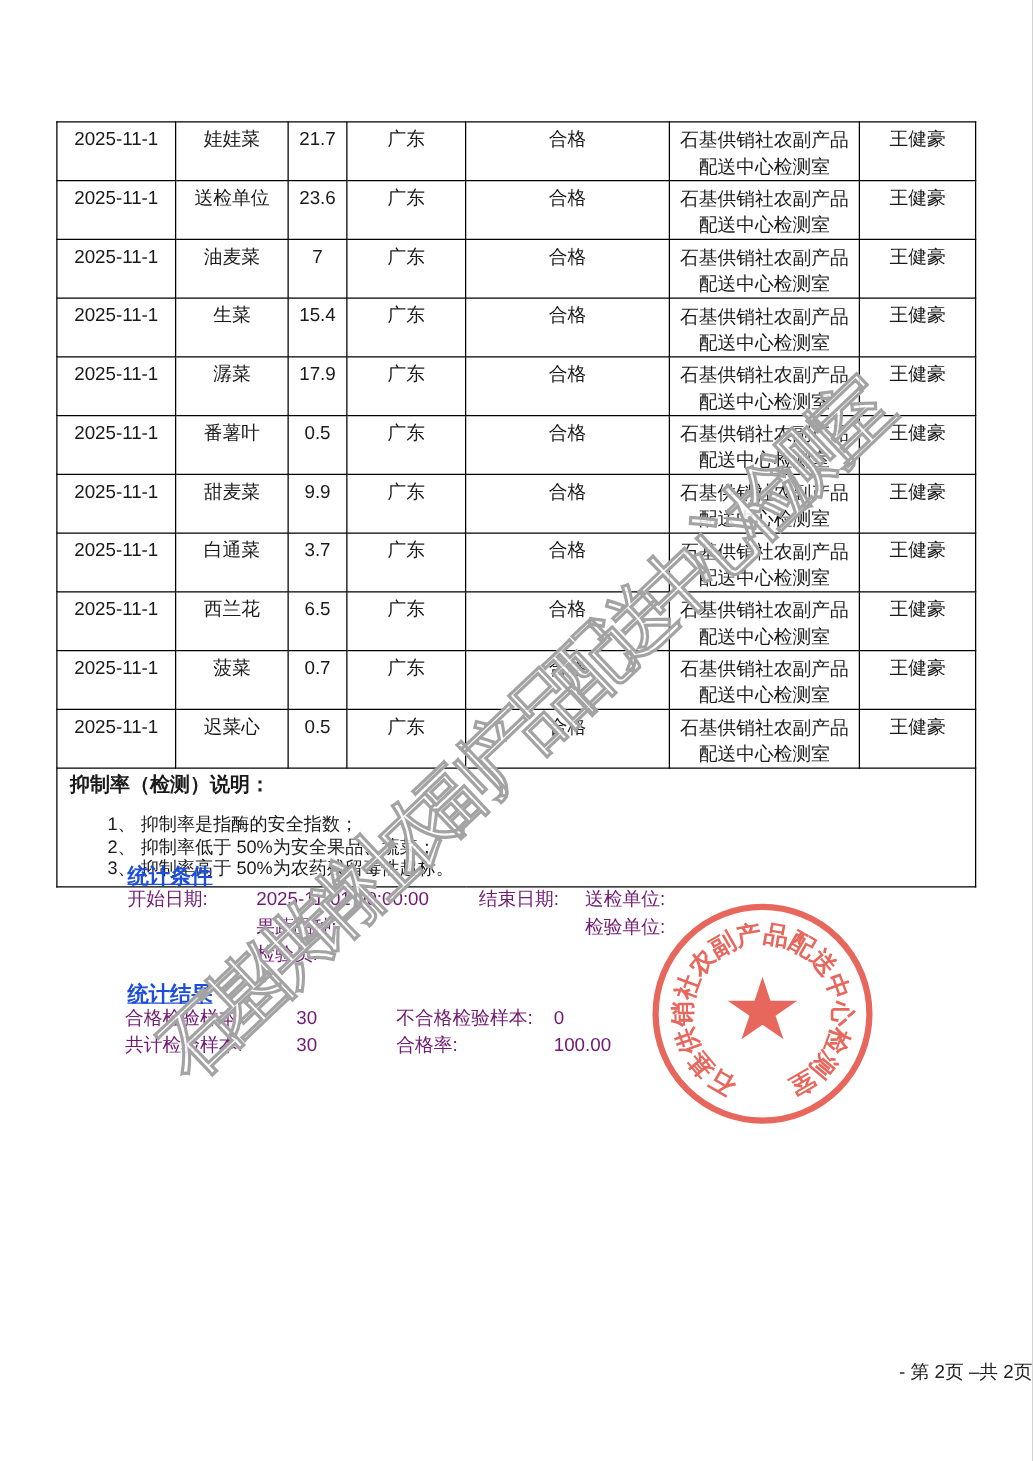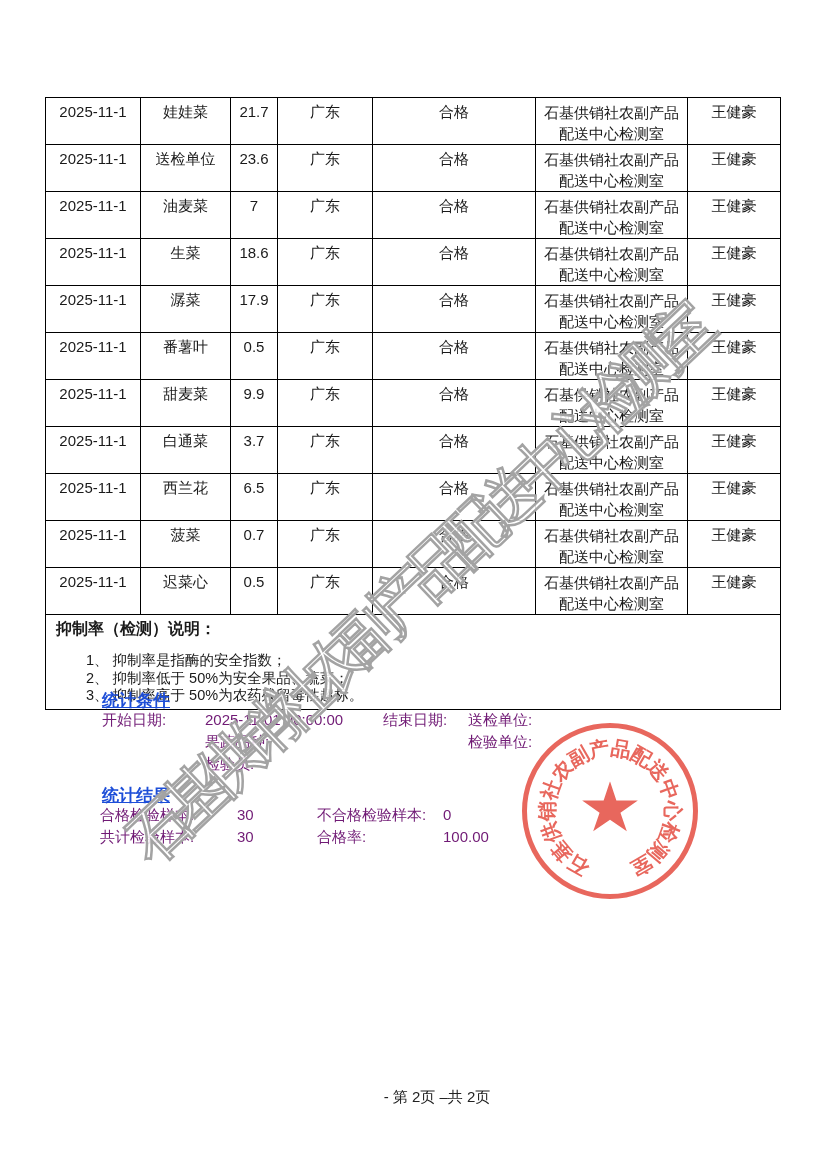--- a/index.html
+++ b/index.html
@@ -37,21 +37,21 @@
     border:5px solid #e65a4f; border-radius:50%; opacity:0.92; mix-blend-mode:multiply; }
   .stamp-star { position:absolute; left:50%; top:50%; width:58px; height:55px;
     transform:translate(-50%,-54%); background:#e65a4f;
     clip-path:polygon(50% 0%, 61% 35%, 98% 35%, 68% 57%, 79% 91%, 50% 70%, 21% 91%, 32% 57%, 2% 35%, 39% 35%); }
   .stamp-ring { position:absolute; left:0; top:0; right:0; bottom:0; }
   .stamp-char { position:absolute; left:50%; top:50%; width:24px; height:24px; margin:-12px 0 0 -12px;
     text-align:center; font-size:20px; line-height:24px; color:#e65a4f; font-weight:bold;
     transform-origin:center; }
 
   
-  .page-footer { position:absolute; left:0; right:0; top:1088px; text-align:center;
+  .page-footer { position:absolute; left:0; right:0; top:1088px; text-align:right;
     text-indent:48px; font-size:15px; color:#222; z-index:1; }
 </style>
 </head>
 <body>
 
 <div class="page">
 
   <table class="report-table">
     <colgroup>
       <col style="width:95px">
@@ -86,21 +86,21 @@
           <td>油麦菜</td>
           <td>7</td>
           <td>广东</td>
           <td>合格</td>
           <td class="unit-cell">石基供销社农副产品配送中心检测室</td>
           <td>王健豪</td>
         </tr>
         <tr>
           <td>2025-11-1</td>
           <td>生菜</td>
-          <td>18.6</td>
+          <td>15.4</td>
           <td>广东</td>
           <td>合格</td>
           <td class="unit-cell">石基供销社农副产品配送中心检测室</td>
           <td>王健豪</td>
         </tr>
         <tr>
           <td>2025-11-1</td>
           <td>潺菜</td>
           <td>17.9</td>
           <td>广东</td>

